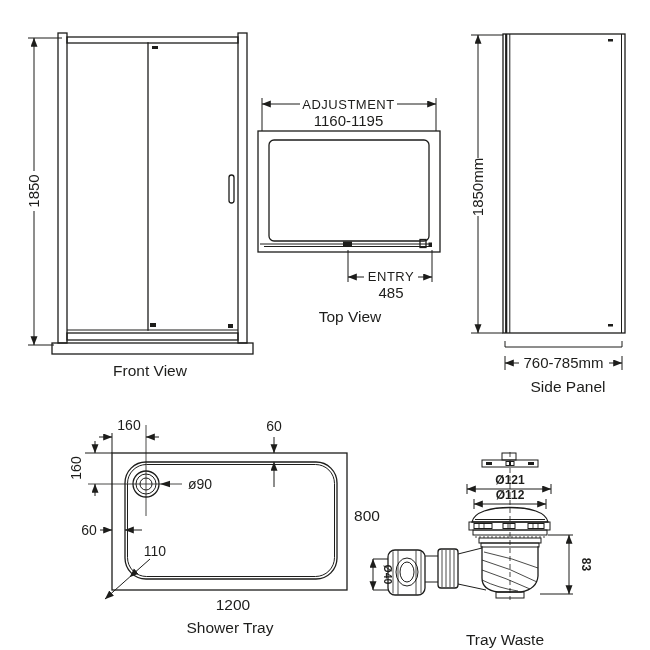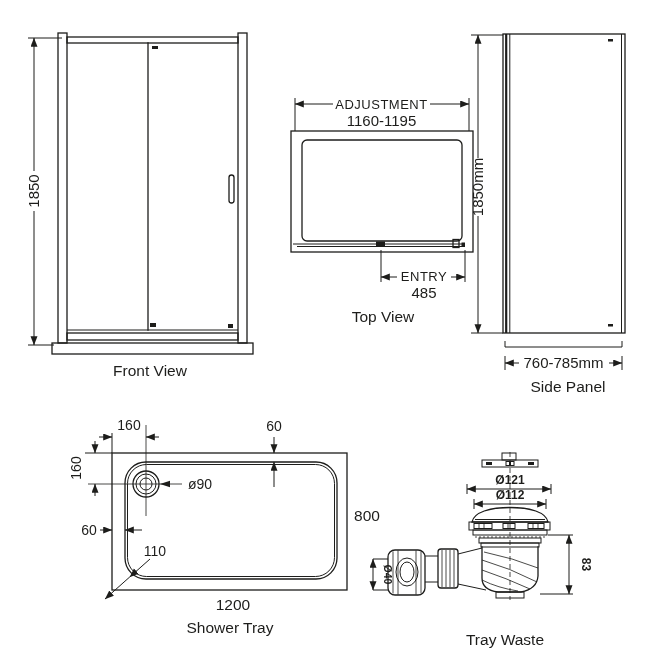--- a/index.html
+++ b/index.html
@@ -48,21 +48,21 @@
       <rect class="fl" x="132" y="21" width="6" height="3"></rect>
       <rect class="fl" x="130" y="298" width="6" height="4"></rect>
       <rect class="fl" x="208" y="299" width="5" height="4"></rect>
       <rect class="ln" x="209" y="150" width="5" height="28" rx="2.5"></rect>
       <rect class="ln" x="32" y="318" width="201" height="11"></rect>
     </g>
     <text class="lbl" x="130" y="351">Front View</text>
   </svg>
   </div>
 
-  <div class="view" style="left:283px;top:85px;">
+  <div class="view" style="left:250px;top:85px;">
   <svg width="200" height="245" viewBox="0 0 200 245">
     <g>
       <line class="lnmed" x1="12" y1="13" x2="12" y2="46"></line>
       <line class="lnmed" x1="186" y1="13" x2="186" y2="46"></line>
       <line class="lnmed" x1="12" y1="19" x2="50" y2="19" marker-start="url(#arr)"></line>
       <line class="lnmed" x1="147" y1="19" x2="186" y2="19" marker-end="url(#arr)"></line>
       <text class="dimA" x="98.5" y="23.5">ADJUSTMENT</text>
       <text class="dimL" x="98.5" y="41">1160-1195</text>
     </g>
     <g>

